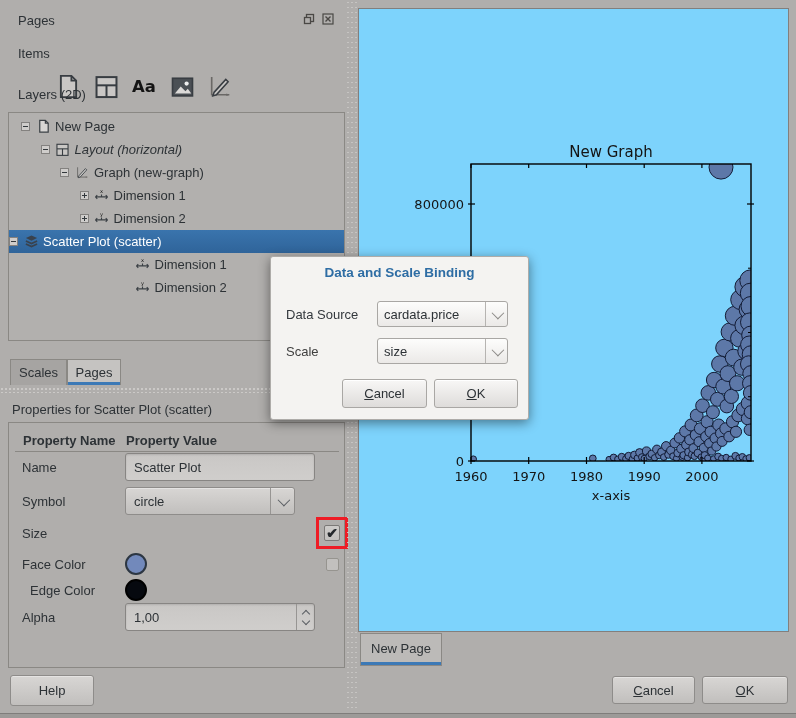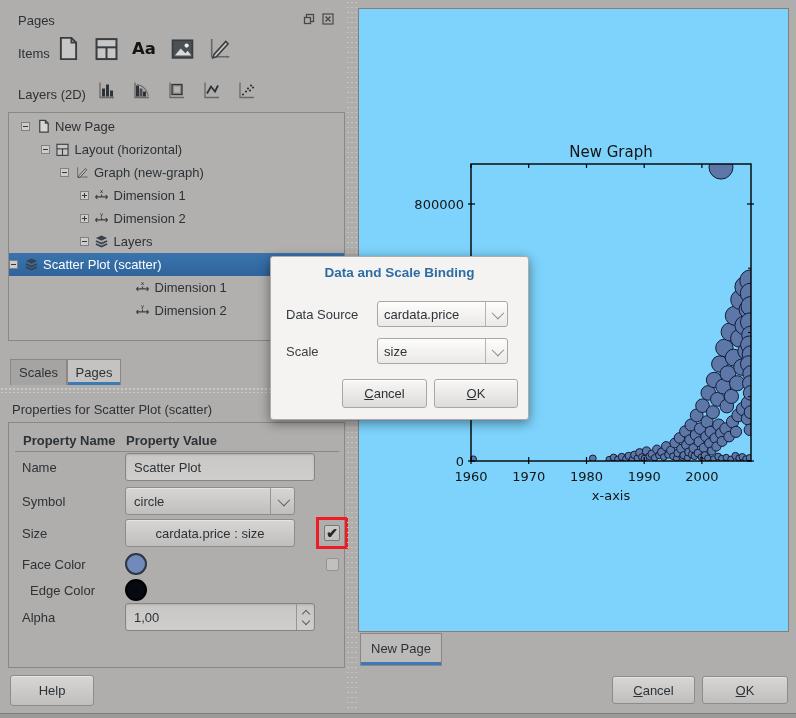--- a/index.html
+++ b/index.html
@@ -7,21 +7,21 @@
   body {
     font-family:"Liberation Sans", sans-serif;
     font-size:13px; color:#2d3236;
     background:#b0aeac; position:relative; overflow:hidden;
   }
   .abs { position:absolute; }
 
   
   .panel-label { color:#2d3236; }
   .dockbtn { width:14px; height:14px; display:flex; align-items:center; justify-content:center; cursor:default; }
-  .toolbtn { display:flex; align-items:center; justify-content:center; cursor:default; }
+  .toolbtn { display:flex; align-items:center; justify-content:center; cursor:default;margin-top:38px; }
 
   .treebox { border:1px solid #8a8884; background:#b2b0ae; overflow:hidden; }
   .tree-row { height:23px; display:flex; align-items:center; white-space:nowrap; }
   .tree-row.selected { background:linear-gradient(#3a74ad,#2f649a); color:#ffffff; }
   .expander { width:9px; height:9px; border:1px solid #83817f; background:#cfcdcb;
               display:inline-flex; align-items:center; justify-content:center; flex:none; position:relative; }
   .expander::before { content:""; position:absolute; left:1px; right:1px; top:3px; height:1px; background:#33383c; }
   .expander.plus::after { content:""; position:absolute; top:1px; bottom:1px; left:3px; width:1px; background:#33383c; }
   .tree-icon { width:16px; height:14px; margin:0 4px 0 5px; flex:none; display:inline-flex; align-items:center; justify-content:center; }
 
@@ -185,21 +185,21 @@
         <div class="tree-row" style="padding-left: 12px;">
           <span class="expander"></span>
           <span class="tree-icon">
             <svg width="15" height="15" viewBox="0 0 16 16">
               <path d="M4 1.5h6l3 3V14H4z" fill="#d8d6d4" stroke="#3b4045" stroke-width="1.3"></path>
               <path d="M10 1.5v3h3" fill="none" stroke="#3b4045" stroke-width="1.3"></path>
             </svg>
           </span>
           <span>New Page</span>
         </div>
-        <div class="tree-row" style="padding-left: 31.5px;">
+        <div class="tree-row" style="padding-left: 31.5px; font-style: italic;">
           <span class="expander"></span>
           <span class="tree-icon">
             <svg width="15" height="15" viewBox="0 0 23 22">
               <rect x="3" y="3" width="17" height="17" fill="#c9c7c5" stroke="#383d42" stroke-width="1.7"></rect>
               <line x1="3" y1="10" x2="20" y2="10" stroke="#383d42" stroke-width="1.7"></line>
               <line x1="11.5" y1="10" x2="11.5" y2="20" stroke="#383d42" stroke-width="1.7"></line>
             </svg>
           </span>
           <span>Layout (horizontal)</span>
         </div>
@@ -226,31 +226,20 @@
         </div>
         <div class="tree-row" style="padding-left: 70.5px;">
           <span class="expander plus"></span>
           <span class="tree-icon">
             <svg width="15" height="15" viewBox="0 0 16 16">
               <path d="M1.5 9.5h13M1.5 9.5l2-2m-2 2l2 2M14.5 9.5l-2-2m2 2l-2 2M8 9.5v-2.5" fill="none" stroke="#3b4045" stroke-width="1.2"></path>
               <text x="8" y="5.5" font-size="5.5" text-anchor="middle" fill="#3b4045" font-family="Liberation Sans, sans-serif">y</text>
             </svg>
           </span>
           <span>Dimension 2</span>
-        </div>
-        <div class="tree-row" style="padding-left: 70.5px;">
-          <span class="expander"></span>
-          <span class="tree-icon">
-            <svg width="15" height="15" viewBox="0 0 16 16">
-              <path d="M8 1.5l6 2.8-6 2.8-6-2.8z" fill="#39424d"></path>
-              <path d="M2 7.4l6 2.8 6-2.8" fill="none" stroke="#39424d" stroke-width="1.7"></path>
-              <path d="M2 10.6l6 2.8 6-2.8" fill="none" stroke="#39424d" stroke-width="1.7"></path>
-            </svg>
-          </span>
-          <span>Layers</span>
         </div>
         <div class="tree-row selected" style="">
           <span class="expander"></span>
           <span class="tree-icon">
             <svg width="15" height="15" viewBox="0 0 16 16">
               <path d="M8 1.5l6 2.8-6 2.8-6-2.8z" fill="#39424d"></path>
               <path d="M2 7.4l6 2.8 6-2.8" fill="none" stroke="#39424d" stroke-width="1.7"></path>
               <path d="M2 10.6l6 2.8 6-2.8" fill="none" stroke="#39424d" stroke-width="1.7"></path>
             </svg>
           </span>
@@ -303,23 +292,20 @@
 
   <div class="abs prop-label" style="top:494px;">Symbol</div>
   <div class="abs combo gbutton" style="top:487px;justify-content:flex-start;padding:0 8px;">
     <span>circle</span>
     <span class="arrowzone">
         <span class="chev"></span>
       </span>
   </div>
 
   <div class="abs prop-label" style="top:526px;">Size</div>
-  <div class="abs combo gbutton" style="top:519px;">
-    <span>cardata.price : size</span>
-  </div>
   <div class="checkbox" style="left:324px;top:525px;">✔</div>
   <div class="redbox" style="left:316px;top:517px;width:32px;height:32px;"></div>
 
   <div class="abs prop-label" style="top:557px;">Face Color</div>
   <div class="swatch" style="top:553px;background:#7289bb;"></div>
   <div class="checkbox" style="left:326px;top:558px;width:13px;height:13px;background:#c2c0be;border-color:#96948f;"></div>
 
   <div class="abs prop-label" style="top:583px;margin-left:8px;">Edge Color</div>
   <div class="swatch" style="top:579px;background:#06090f;border-color:#000;"></div>
 

